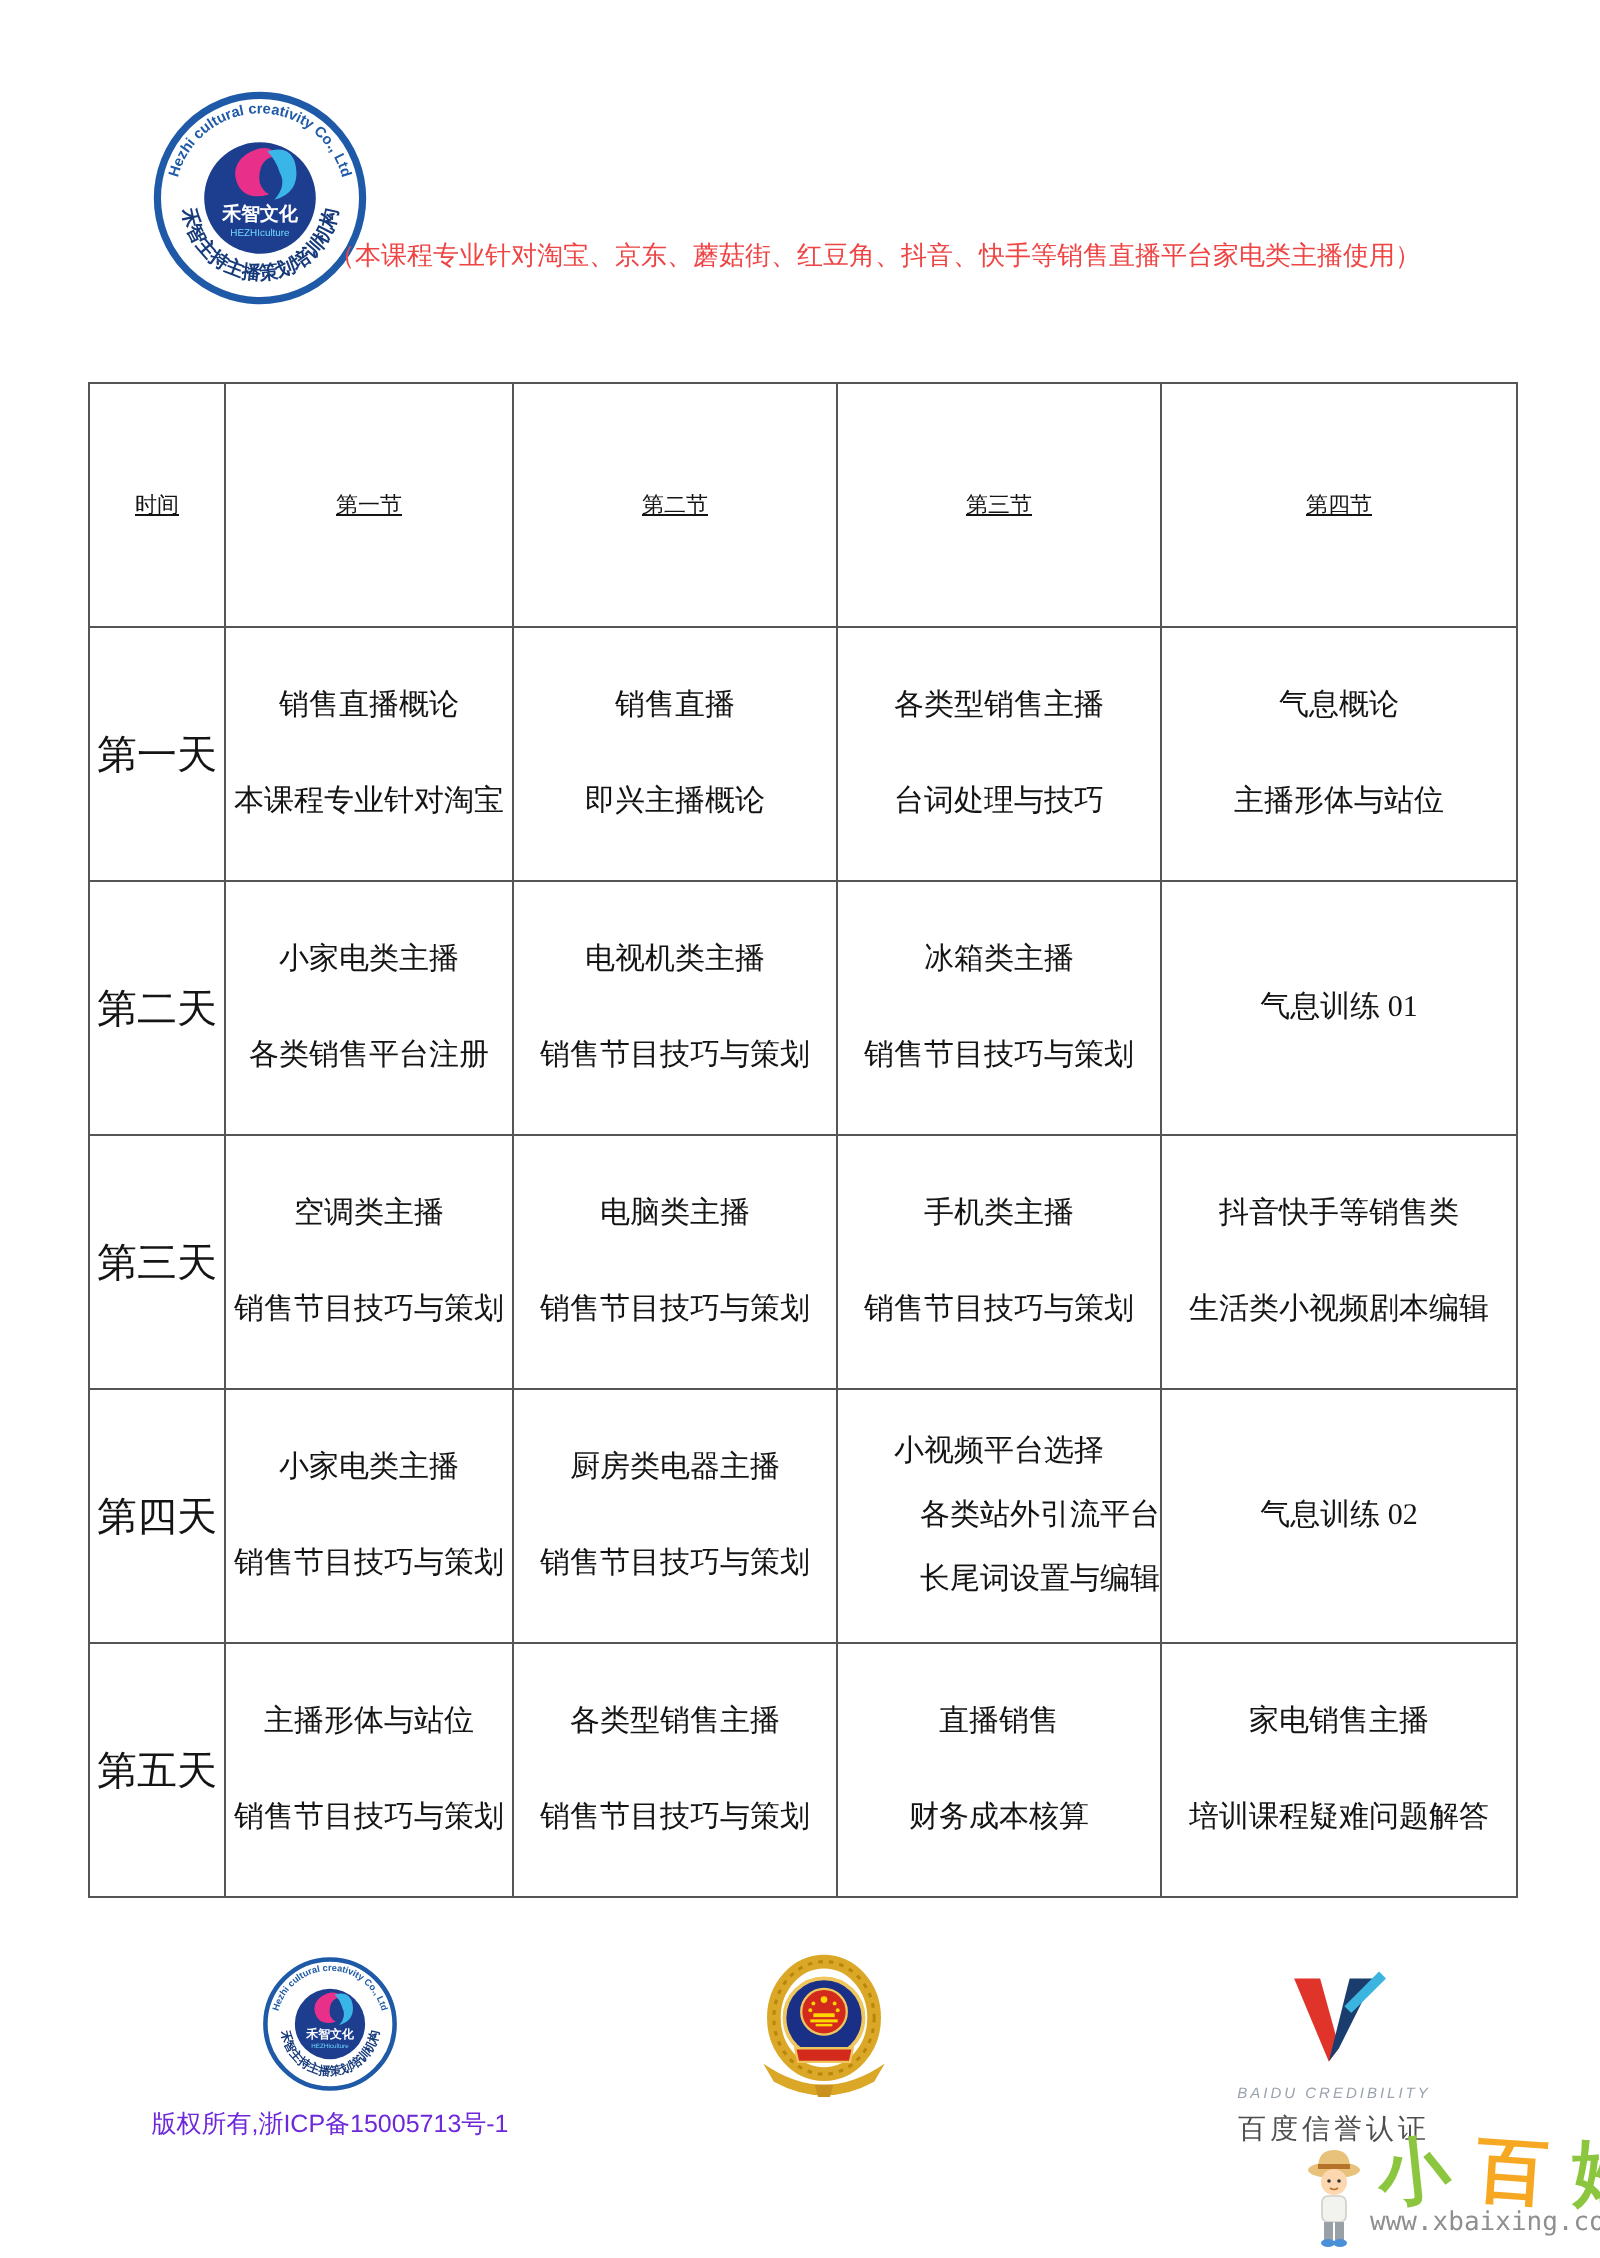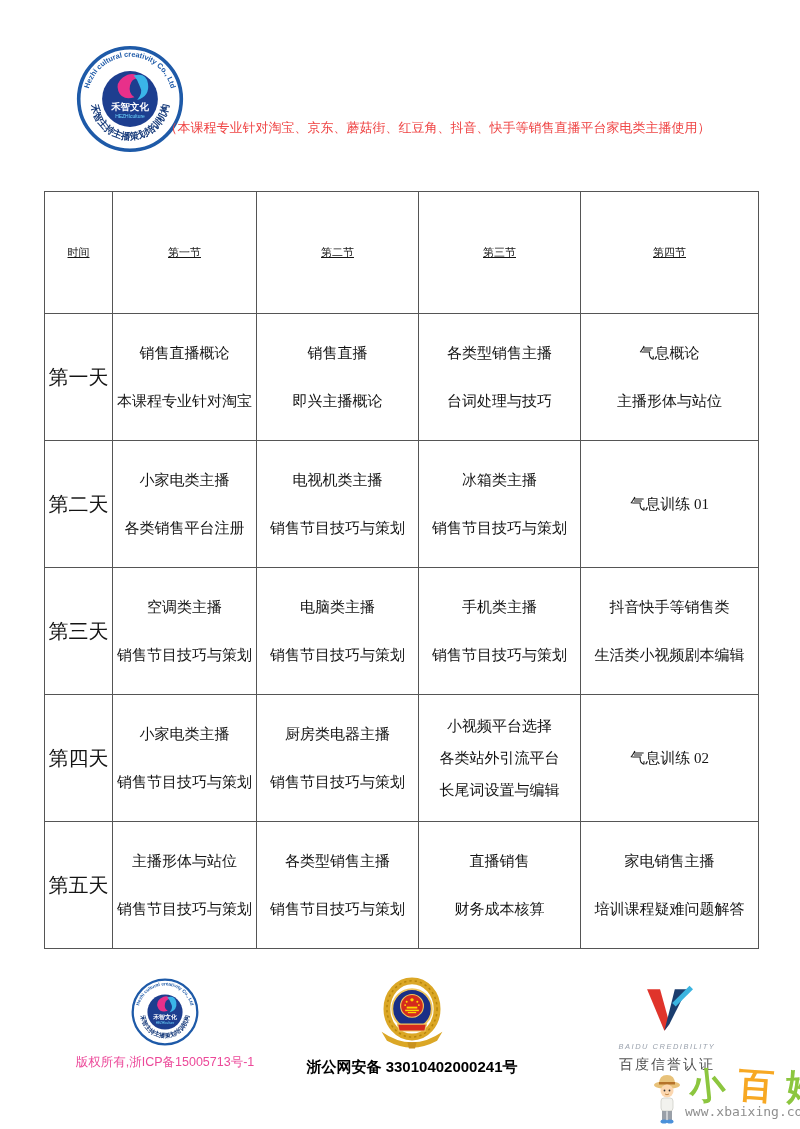--- a/index.html
+++ b/index.html
@@ -35,26 +35,26 @@
     border:1px solid #555; text-align:center; vertical-align:middle;
     padding:0; font-weight:normal; color:#141414;
   }
   .course thead tr { height:122px; }
   .course tbody tr { height:127px; }
   .course th { font-size:11px;text-decoration:underline; }
   .course td { font-size:15px; }
   .course td.day { font-size:20px; }
   .cl { line-height:1.2; }
   .cl + .cl { margin-top:30px; }
-  td.tight .cl + .cl { margin-top:14px; }
+  td.tight .cl + .cl { margin-top:14px;text-align:right; }
 
   
   .f-left {
     position:absolute; left:64px; top:1054px; width:202px;
-    text-align:center; font-size:12.5px; color:#ec4899;
+    text-align:center; font-size:12.5px; color:#6d28d9;
     font-family:"Liberation Sans", sans-serif;
   }
   .badge-wrap { position:absolute; left:373px; top:977px; width:78px; height:76px; }
   .badge-wrap svg { width:100%; height:100%; display:block; }
   .f-center {
     position:absolute; left:302px; top:1058px; width:220px;
     text-align:center; font-size:15px; font-weight:bold; color:#000;
     font-family:"Liberation Sans", sans-serif;
   }
   .baidu-wrap { position:absolute; left:640px; top:984px; width:54px; height:52px; }
@@ -260,21 +260,20 @@
       <circle cx="43" cy="32.5" r="1.3" fill="#ffd700"></circle>
       <circle cx="57" cy="32.5" r="1.3" fill="#ffd700"></circle>
       <circle cx="41" cy="37" r="1.3" fill="#ffd700"></circle>
       <circle cx="59" cy="37" r="1.3" fill="#ffd700"></circle>
       <rect x="43" y="39" width="14" height="2.5" fill="#ffd700"></rect>
       <rect x="41" y="43" width="18" height="2" fill="#ffd700"></rect>
       <rect x="44.5" y="46" width="11" height="1.6" fill="#ffd700"></rect>
       <path d="M31,62 h38 l-2,9 h-34 Z" fill="#d42a1d" stroke="#f0c75e" stroke-width="1.5"></path>
     </svg>
   </div>
-  <div class="f-center">浙公网安备 33010402000241号</div>
 
   <div class="baidu-wrap">
     <svg viewBox="0 0 60 60">
       <polygon points="7,6 22,6 33,46 27,54" fill="#e0342b"></polygon>
       <polygon points="53,6 39,6 27,54 33,46" fill="#1b3d6e"></polygon>
       <polygon points="56,2 60,6 40,26 36,22" fill="#3bb4e0"></polygon>
     </svg>
   </div>
   <div class="f-right">
     <div class="baidu-en">BAIDU CREDIBILITY</div>

